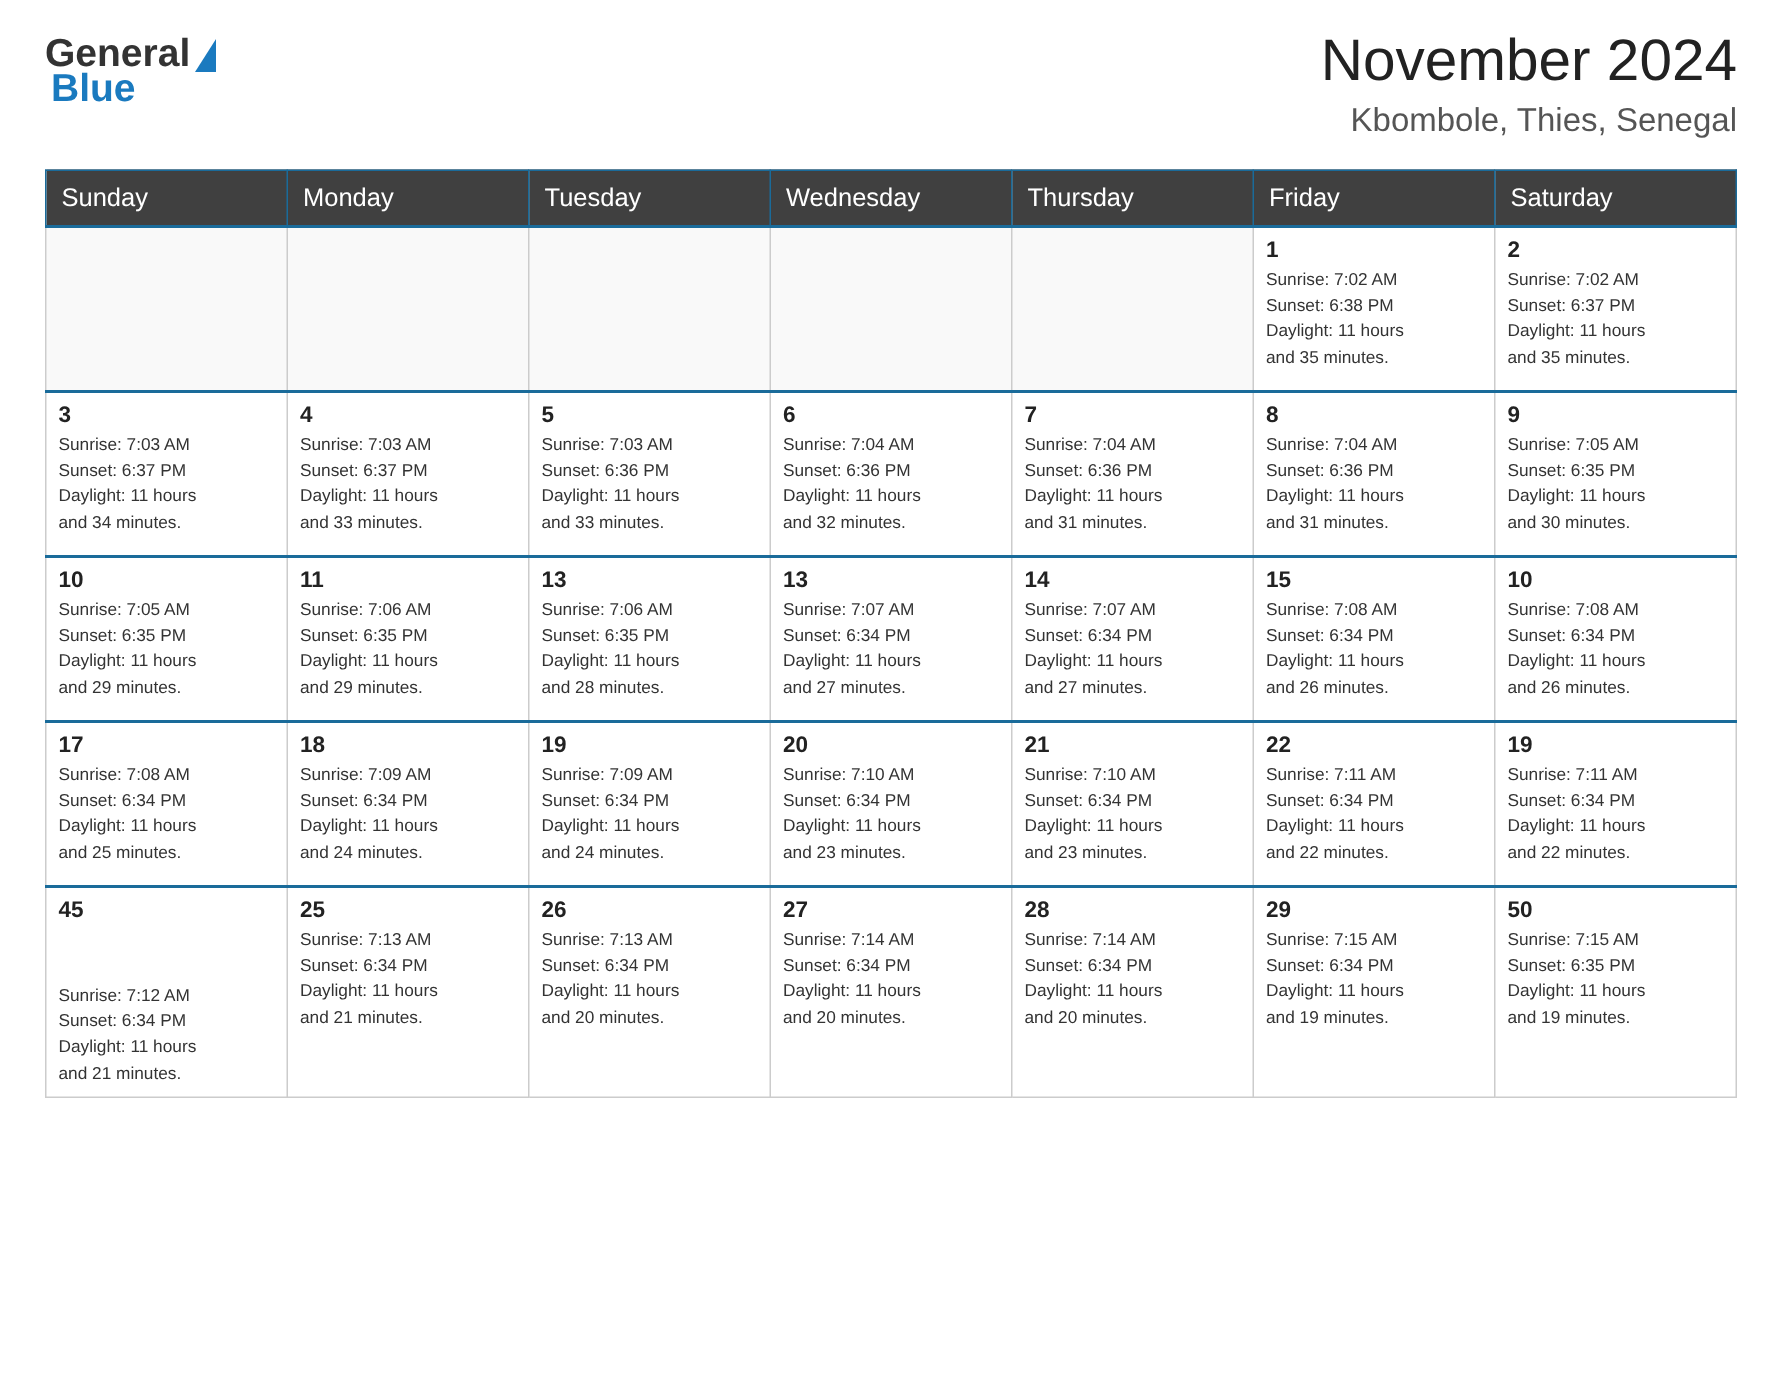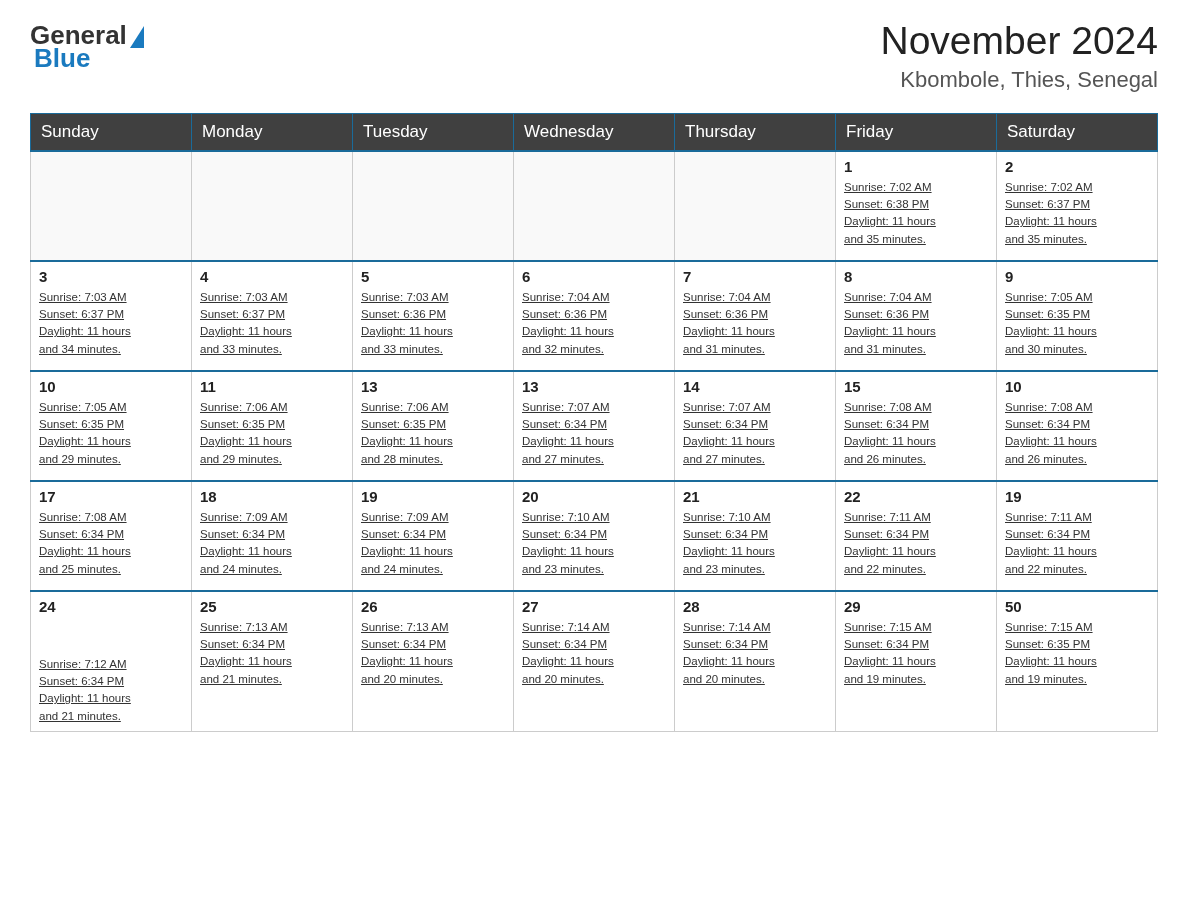--- a/index.html
+++ b/index.html
@@ -87,21 +87,20 @@
       font-size: 15px;
       font-weight: bold;
       color: #222;
       display: block;
       margin-bottom: 4px;
     }
     .day-info {
       font-size: 11.5px;
       color: #333;
       line-height: 1.5;
-      text-decoration: underline;
     }
     .empty-cell {
       background: #f9f9f9;
     }
     .calendar tbody tr:last-child {
       border-bottom: none;
     }
   </style>
 </head>
 <body>
@@ -302,21 +301,21 @@
         <td>
           <span class="day-number">19</span>
           <div class="day-info" style="white-space: pre-line;">Sunrise: 7:11 AM
 Sunset: 6:34 PM
 Daylight: 11 hours
 and 22 minutes.</div>
         </td>
       </tr>
       <tr>
         <td>
-          <span class="day-number">24</span>
+          <span class="day-number">45</span>
           <div class="day-info" style="white-space: pre-line; margin-top: 41px;">Sunrise: 7:12 AM
 Sunset: 6:34 PM
 Daylight: 11 hours
 and 21 minutes.</div>
         </td>
         <td>
           <span class="day-number">25</span>
           <div class="day-info" style="white-space: pre-line;">Sunrise: 7:13 AM
 Sunset: 6:34 PM
 Daylight: 11 hours

